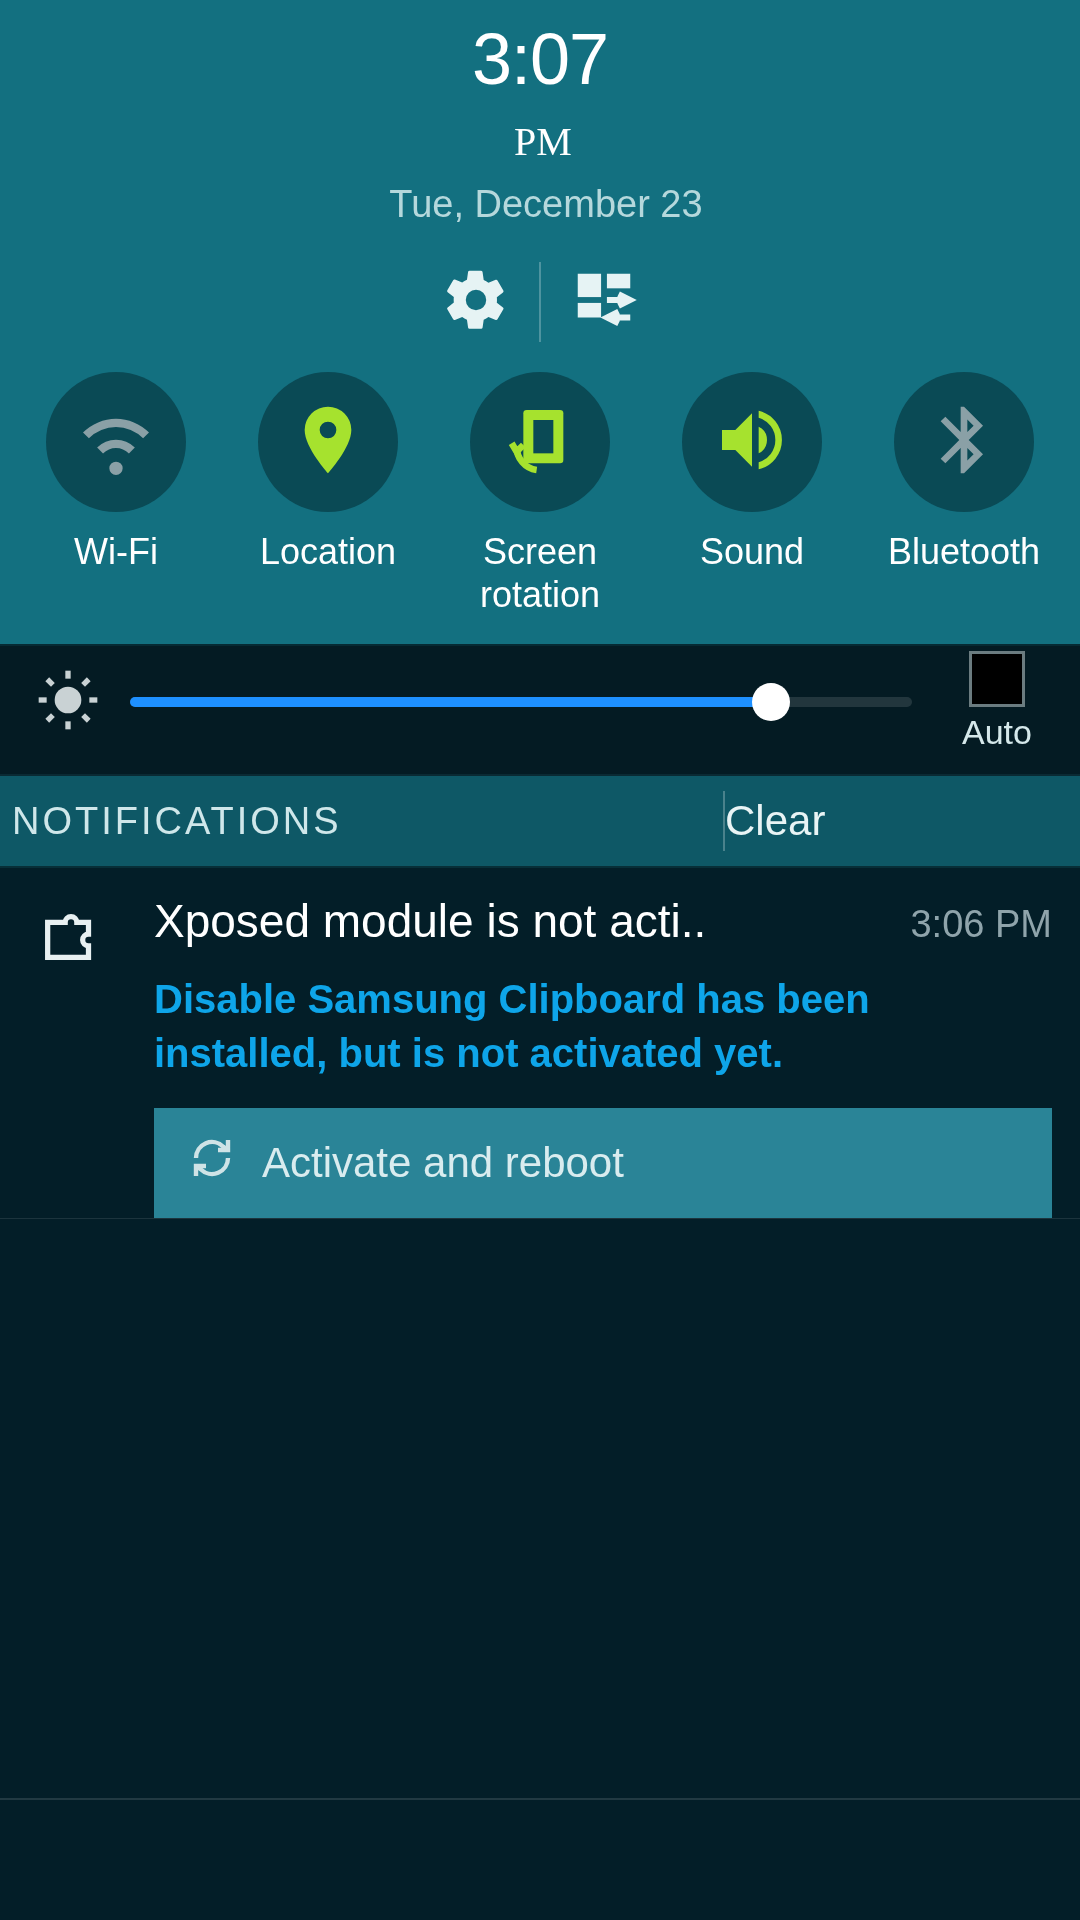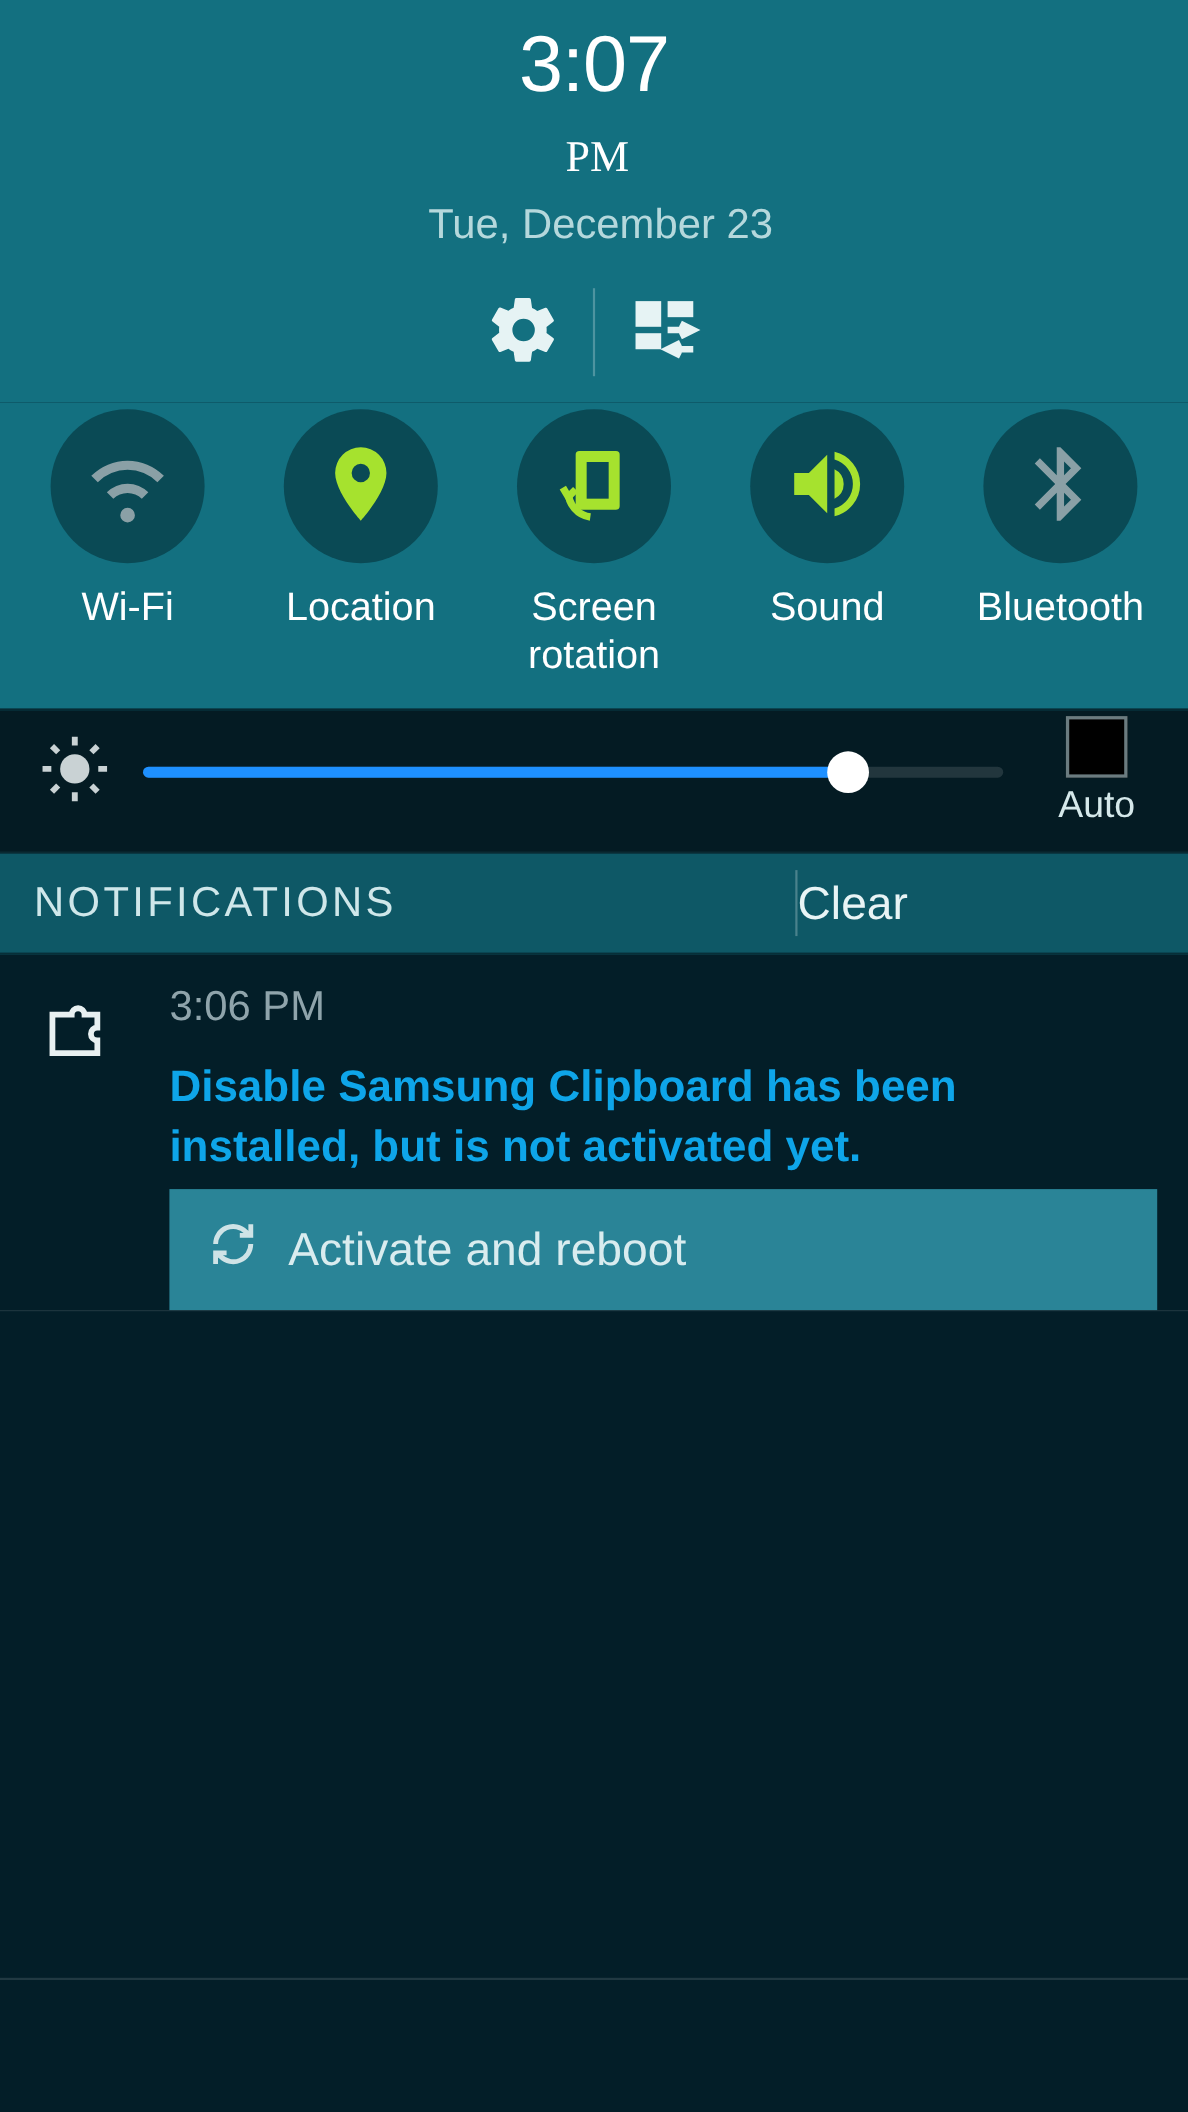--- a/index.html
+++ b/index.html
@@ -114,21 +114,21 @@
     display: flex;
     align-items: center;
     height: 92px;
     border-bottom: 2px solid #072f38;
   }
   .notif-title {
     flex: 1;
     font-size: 38px;
     letter-spacing: 3px;
     color: #cfe7ea;
-    padding-left: 31px;
+    padding-left: 12px;
   }
   .notif-divider { width: 2px; height: 60px; background: rgba(255,255,255,0.25); }
   .clear-btn { width: 355px; font-size: 42px; color: #e8f4f5; }
 
   .notif {
     display: flex;
     padding: 26px 28px 0 36px;
     gap: 28px;
     border-bottom: 1px solid rgba(255,255,255,0.1);
   }
@@ -148,21 +148,21 @@
   .notif-time { font-size: 38px; color: #8fa4ab; white-space: nowrap; }
   .notif-sub {
     font-size: 40px;
     color: #0ea5e9;
     line-height: 1.35;
     margin-top: 24px;
     padding-right: 10px;
     font-weight: bold;
   }
   .notif-action-row {
-    margin-top: 12px;
+    margin-top: 28px;
     margin-bottom: 0;
   }
   .action-btn {
     background: #2a8497;
     display: flex;
     align-items: center;
     gap: 26px;
     padding: 26px 34px;
     font-size: 42px;
     color: #d9ecef;
@@ -294,20 +294,21 @@
 <div class="notif">
   <div class="notif-icon">
     <span>
       <svg width="70" height="70" viewBox="0 0 24 24" fill="none" stroke="#e8f0f1" stroke-width="1.8">
         <path d="M4 7 h6 a2 2 0 1 1 4 0 h4 v4 a2 2 0 1 0 0 4 v4 h-14 z"></path>
       </svg>
     </span>
   </div>
   <div class="notif-body">
     <div class="notif-top">
+      <span class="notif-headline">Xposed module is not acti..</span>
       <span class="notif-time">3:06 PM</span>
     </div>
     <div class="notif-sub">Disable Samsung Clipboard has been installed, but is not activated yet.</div>
     <div class="notif-action-row">
       <div class="action-btn">
         <span>
           <svg width="48" height="48" viewBox="0 0 24 24" fill="none" stroke="#cfe3e6" stroke-width="2.2">
               <path d="M4 12a8 8 0 0 1 13.66-5.66L20 8"></path>
               <polyline points="20 3 20 8 15 8"></polyline>
               <path d="M20 12a8 8 0 0 1-13.66 5.66L4 16"></path>

